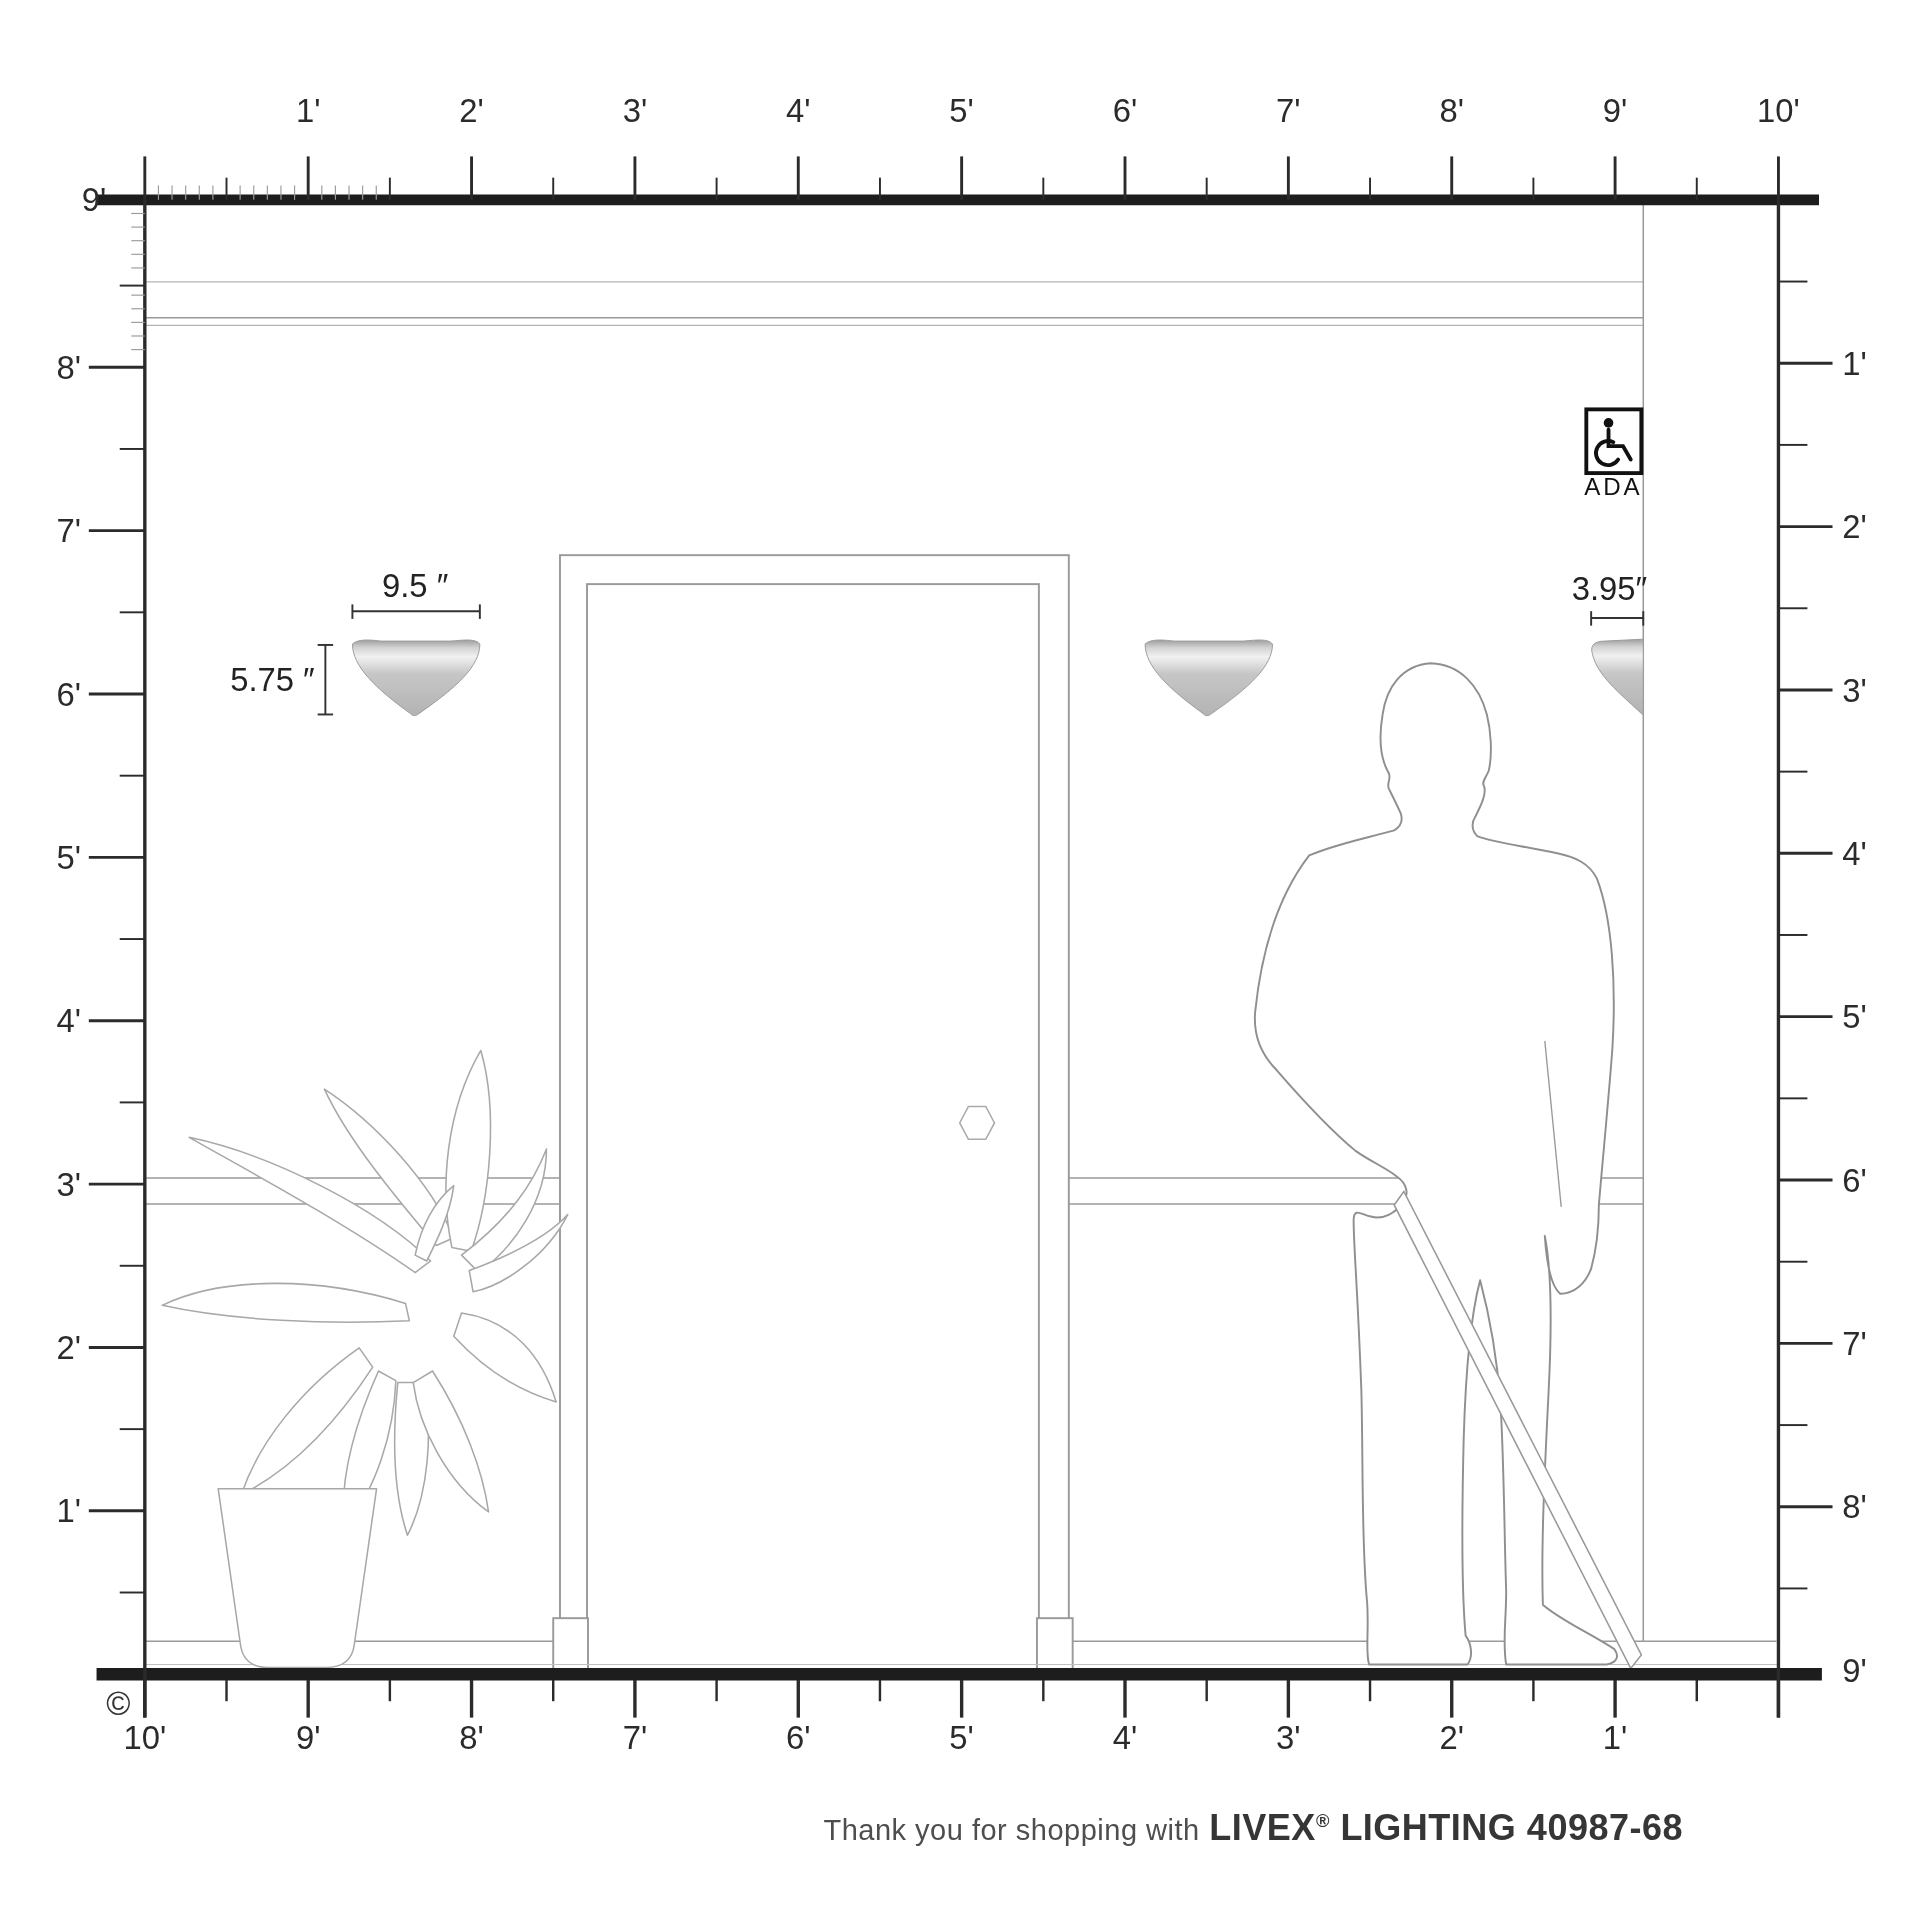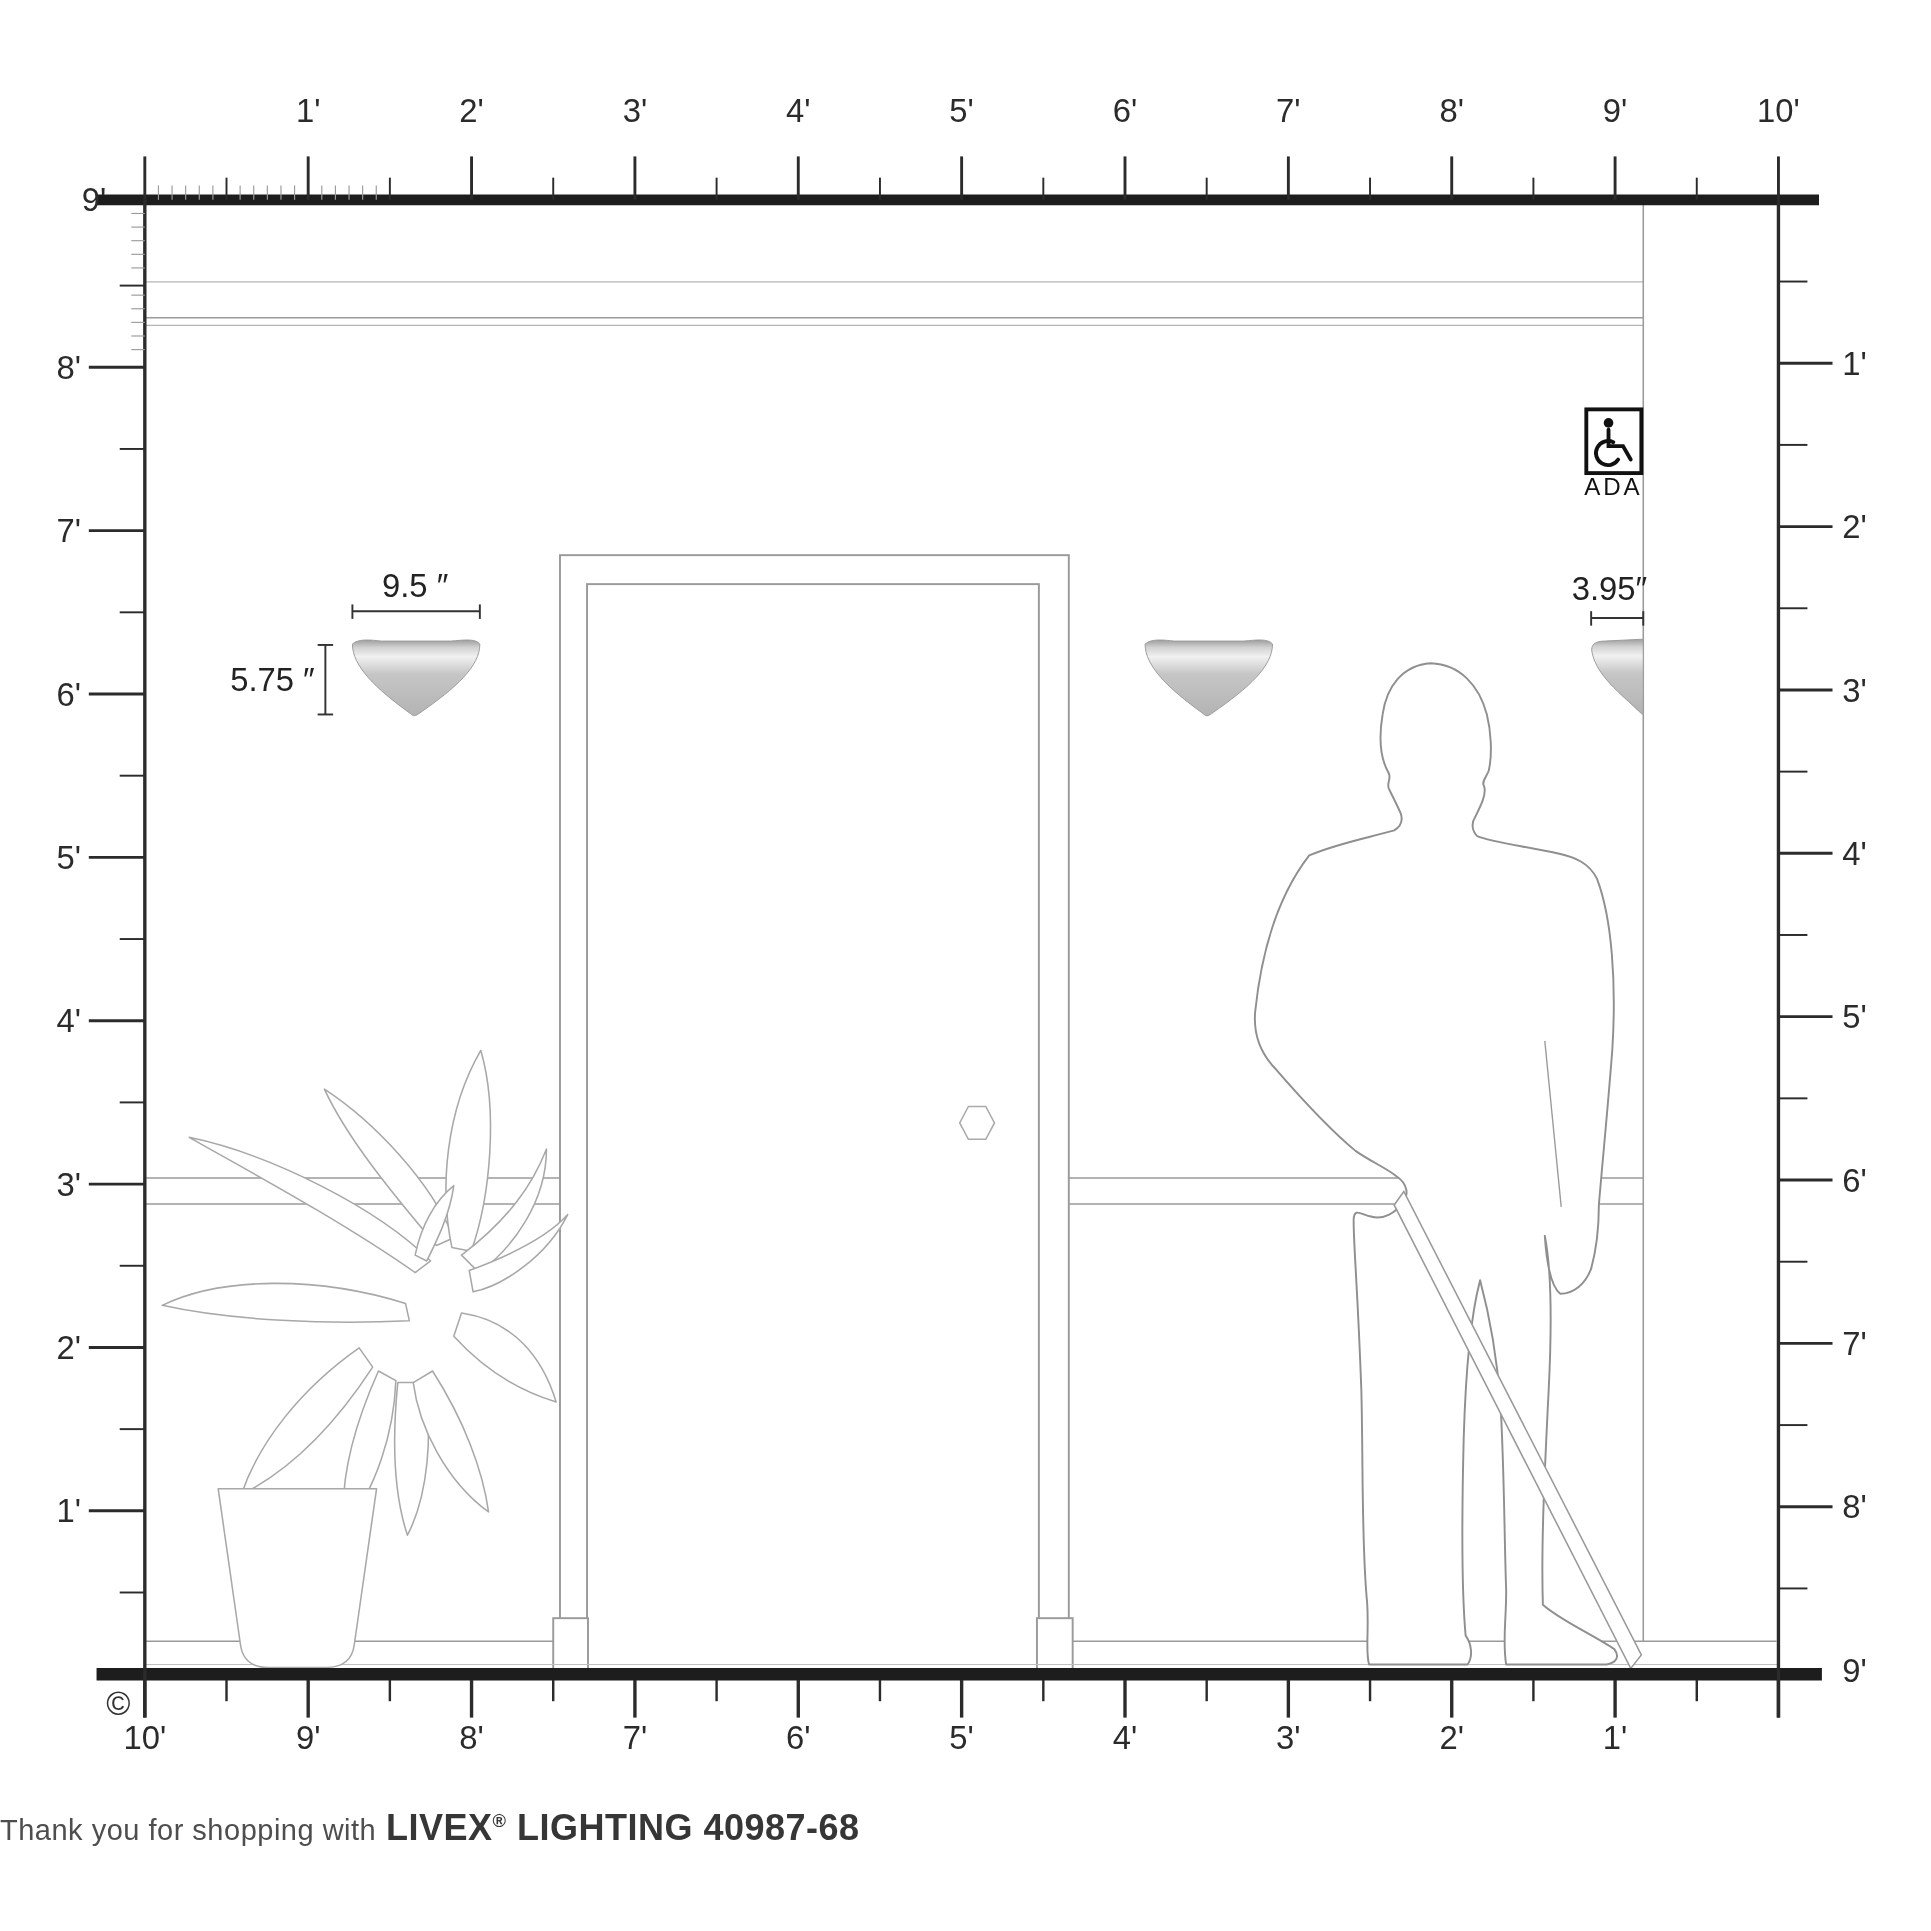--- a/index.html
+++ b/index.html
@@ -2,21 +2,21 @@
 <html><head>
 <meta charset="utf-8">
 <style>
   html,body{margin:0;padding:0;background:#ffffff;}
   body{width:1931px;height:1931px;position:relative;font-family:"Liberation Sans",sans-serif;}
   #scene{position:absolute;left:0;top:0;}
   .rlabel{font-family:"Liberation Sans",sans-serif;font-size:34px;fill:#2b2b2b;}
   .dimlabel{font-family:"Liberation Sans",sans-serif;font-size:34px;fill:#222222;}
   .ada-label{font-family:"Liberation Sans",sans-serif;font-size:25px;fill:#111111;letter-spacing:3px;}
   .copyright{font-family:"Liberation Sans",sans-serif;font-size:34px;fill:#333333;}
-  .footer{position:absolute;left:0;top:1807px;width:1683px;text-align:left;white-space:nowrap;}
+  .footer{position:absolute;left:0;top:1807px;width:1683px;text-align:right;white-space:nowrap;}
   .f-light{font-size:29px;color:#4e4e4e;letter-spacing:0.5px;}
   .f-bold{font-size:36px;font-weight:bold;color:#363636;margin-left:9.7px;letter-spacing:0.5px;}
   .reg{font-size:18.3px;vertical-align:super;font-weight:bold;}
 </style>
 </head>
 <body>
 
 <svg id="scene" width="1931" height="1931" viewBox="0 0 2000 2000">
   <defs>
     <linearGradient id="sconceGrad" x1="0" y1="0" x2="0" y2="1">

